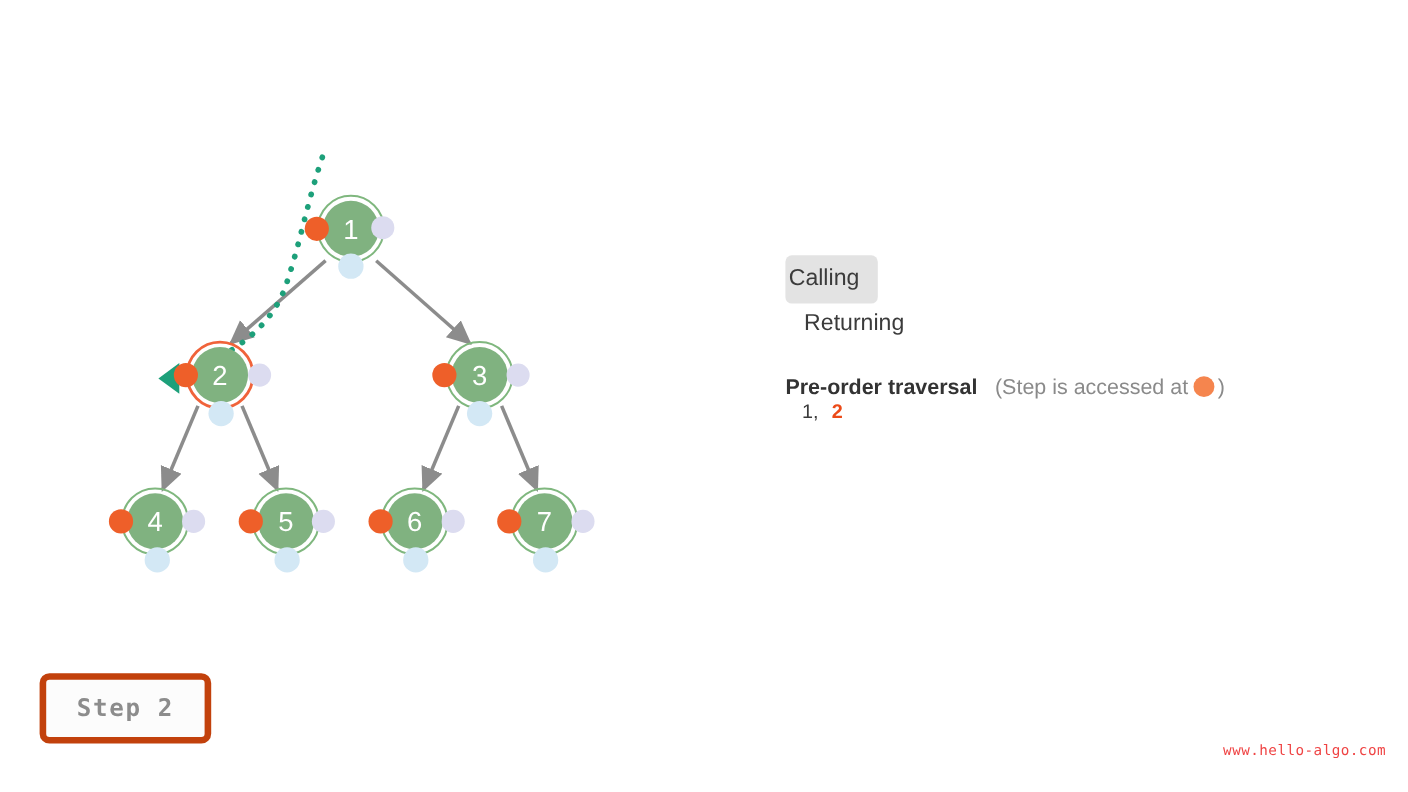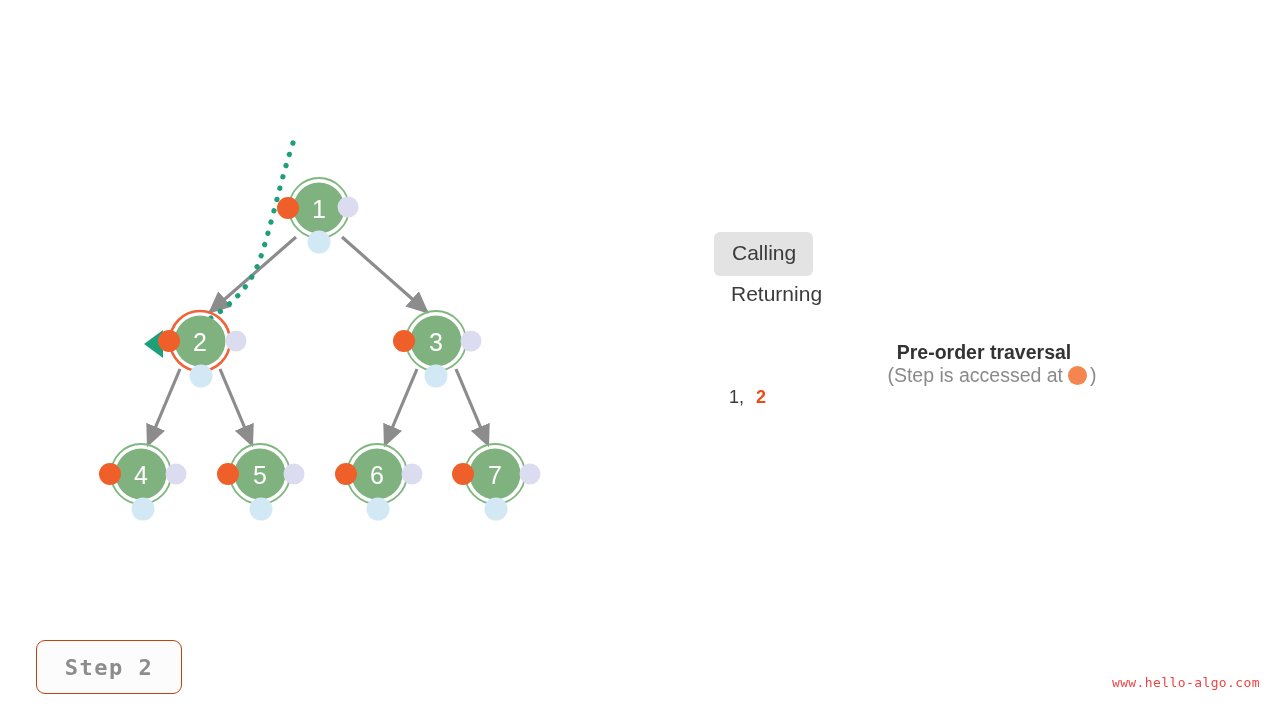--- a/index.html
+++ b/index.html
@@ -41,36 +41,35 @@
   .panel {
     position: absolute;
     left: 714px;
     top: 232px;
     width: 540px;
   }
   .state-badge {
     display: inline-block;
     background: #e3e3e3;
     border-radius: 6px;
-    padding: 9px 17px 11px 18px;
+    padding: 9px 17px 11px 3px;
     color: #3b3b3b;
     font-size: 21px;
   }
   .state-plain {
     display: inline-block;
     padding: 6px 17px 11px 17px;
     color: #3b3b3b;
     font-size: 21px;
   }
   .legend-row {
     margin-top: 24px;
     display: flex;
     align-items: center;
     white-space: nowrap;
-    flex-direction: column;
   }
   .legend-title {
     font-size: 19.5px;
     font-weight: bold;
     color: #333333;
   }
   .legend-note {
     font-size: 19.5px;
     color: #8a8a8a;
     margin-left: 16px;
@@ -100,24 +99,24 @@
   .result-current {
     color: #ec4a17;
     font-weight: bold;
     margin-left: 8px;
   }
 
   
   .step-badge {
     position: absolute;
     left: 36px;
-    top: 640px;
+    top: 612px;
     width: 144px;
     height: 52px;
-    border: 1px solid #c2410c;
+    border: 6px solid #c2410c;
     border-radius: 9px;
     background: #fcfcfc;
     display: flex;
     align-items: center;
     justify-content: center;
     font-family: "DejaVu Sans Mono", monospace;
     font-size: 22px;
     font-weight: bold;
     letter-spacing: 1.5px;
     color: #8c8c8c;

